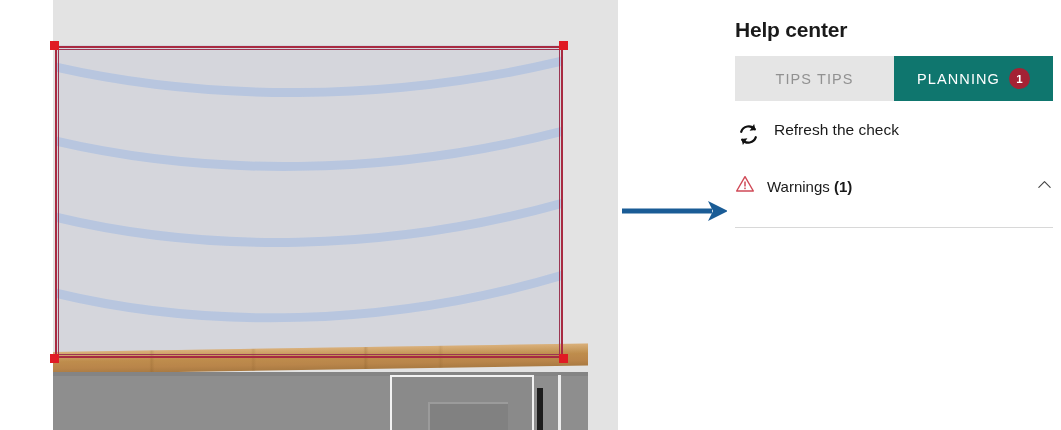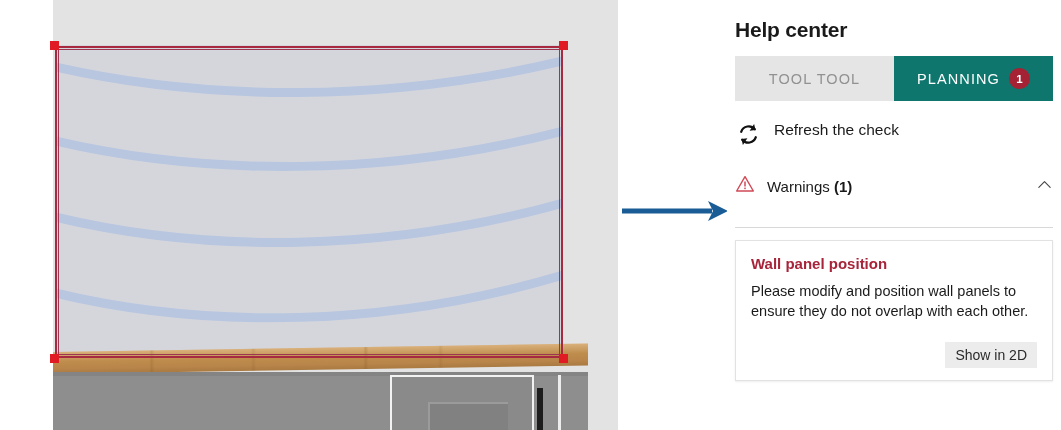--- a/index.html
+++ b/index.html
@@ -202,21 +202,21 @@
     <path d="M88,5 L108,15 L88,25 L93,15 Z" fill="#1a5c96"></path>
   </svg>
 </div>
 
 <div id="help">
 
   <h1 class="help-title">Help center</h1>
 
   <div class="tabs">
     <div class="tab tab-inactive">
-      <span>TOOL TOOL</span>
+      <span>TIPS TIPS</span>
     </div>
     <div class="tab tab-active">
       <span>PLANNING</span>
       <span class="badge">1</span>
     </div>
   </div>
 
   <div class="refresh-row">
     <span>
       <svg width="27" height="27" viewBox="0 0 24 24" xmlns="http://www.w3.org/2000/svg">
@@ -238,19 +238,14 @@
       </svg>
     </span>
     <span class="warn-label"><span>Warnings</span> <b>(1)</b></span>
     <span class="chev">
       <svg width="17" height="17" viewBox="0 0 24 24" xmlns="http://www.w3.org/2000/svg">
         <path d="M4 16 L12 8 L20 16" fill="none" stroke="#444" stroke-width="1.6" stroke-linecap="round" stroke-linejoin="round"></path>
       </svg>
     </span>
   </div>
 
-  <div class="warn-card">
-    <h2 class="card-title">Wall panel position</h2>
-    <p class="card-body">Please modify and position wall panels to ensure they do not overlap with each other.</p>
-    <button class="card-btn">Show in 2D</button>
-  </div>
 
 </div>
 
 </body></html>

